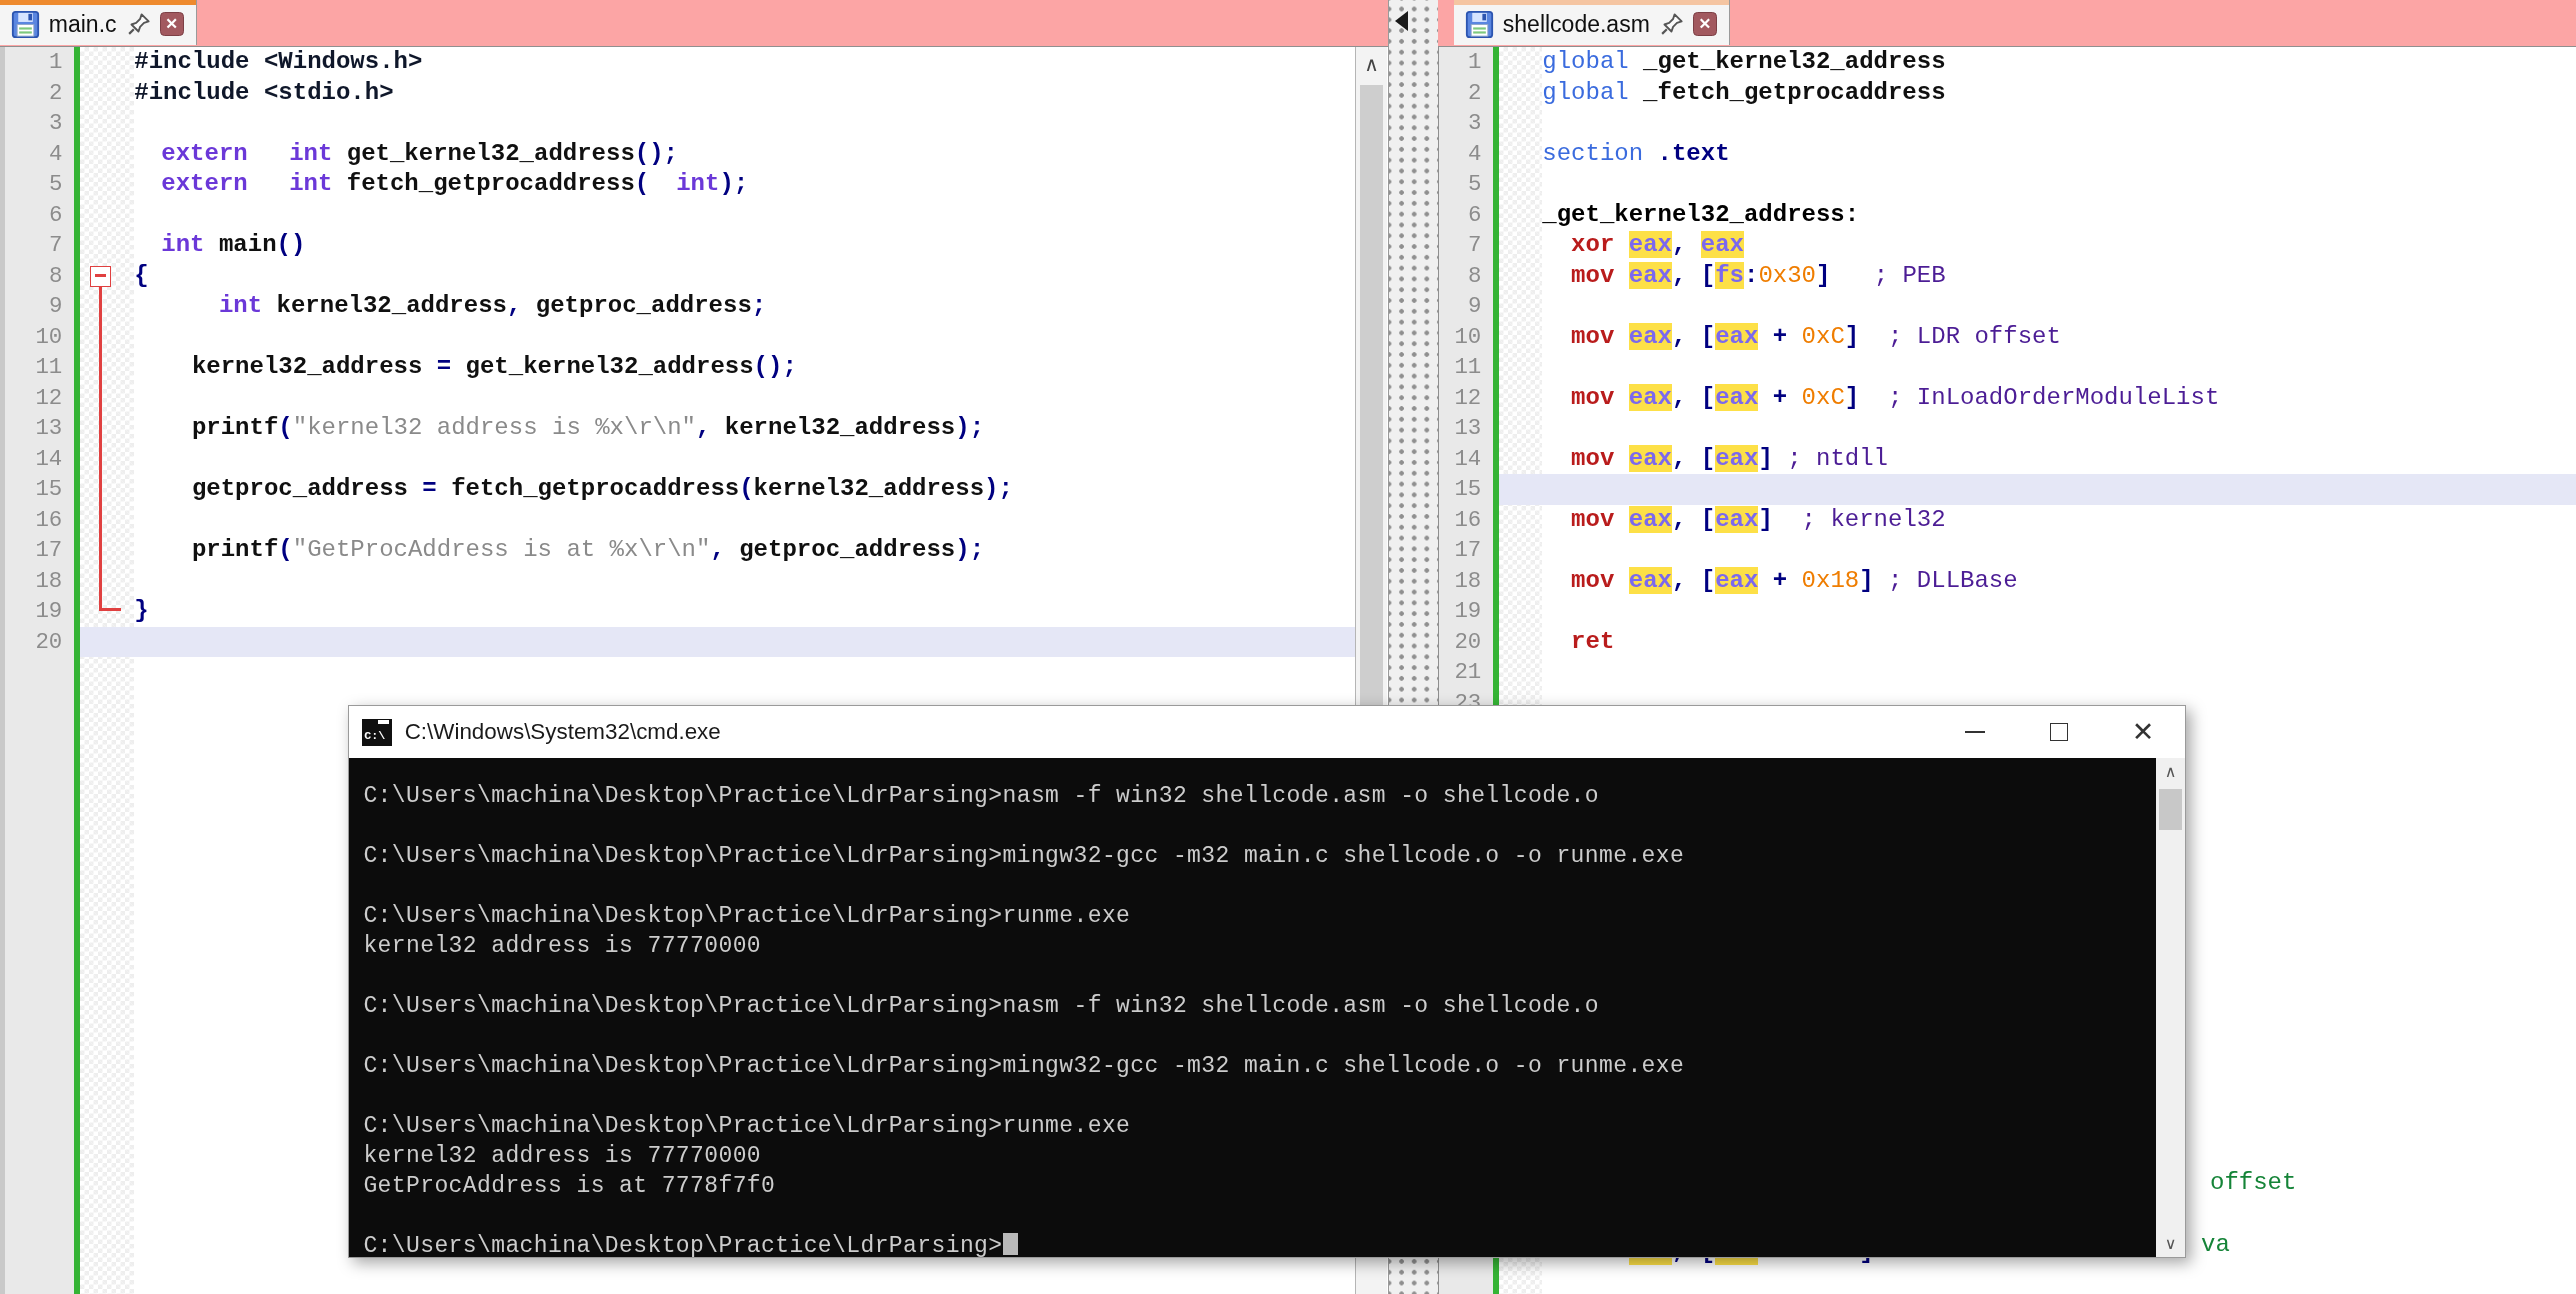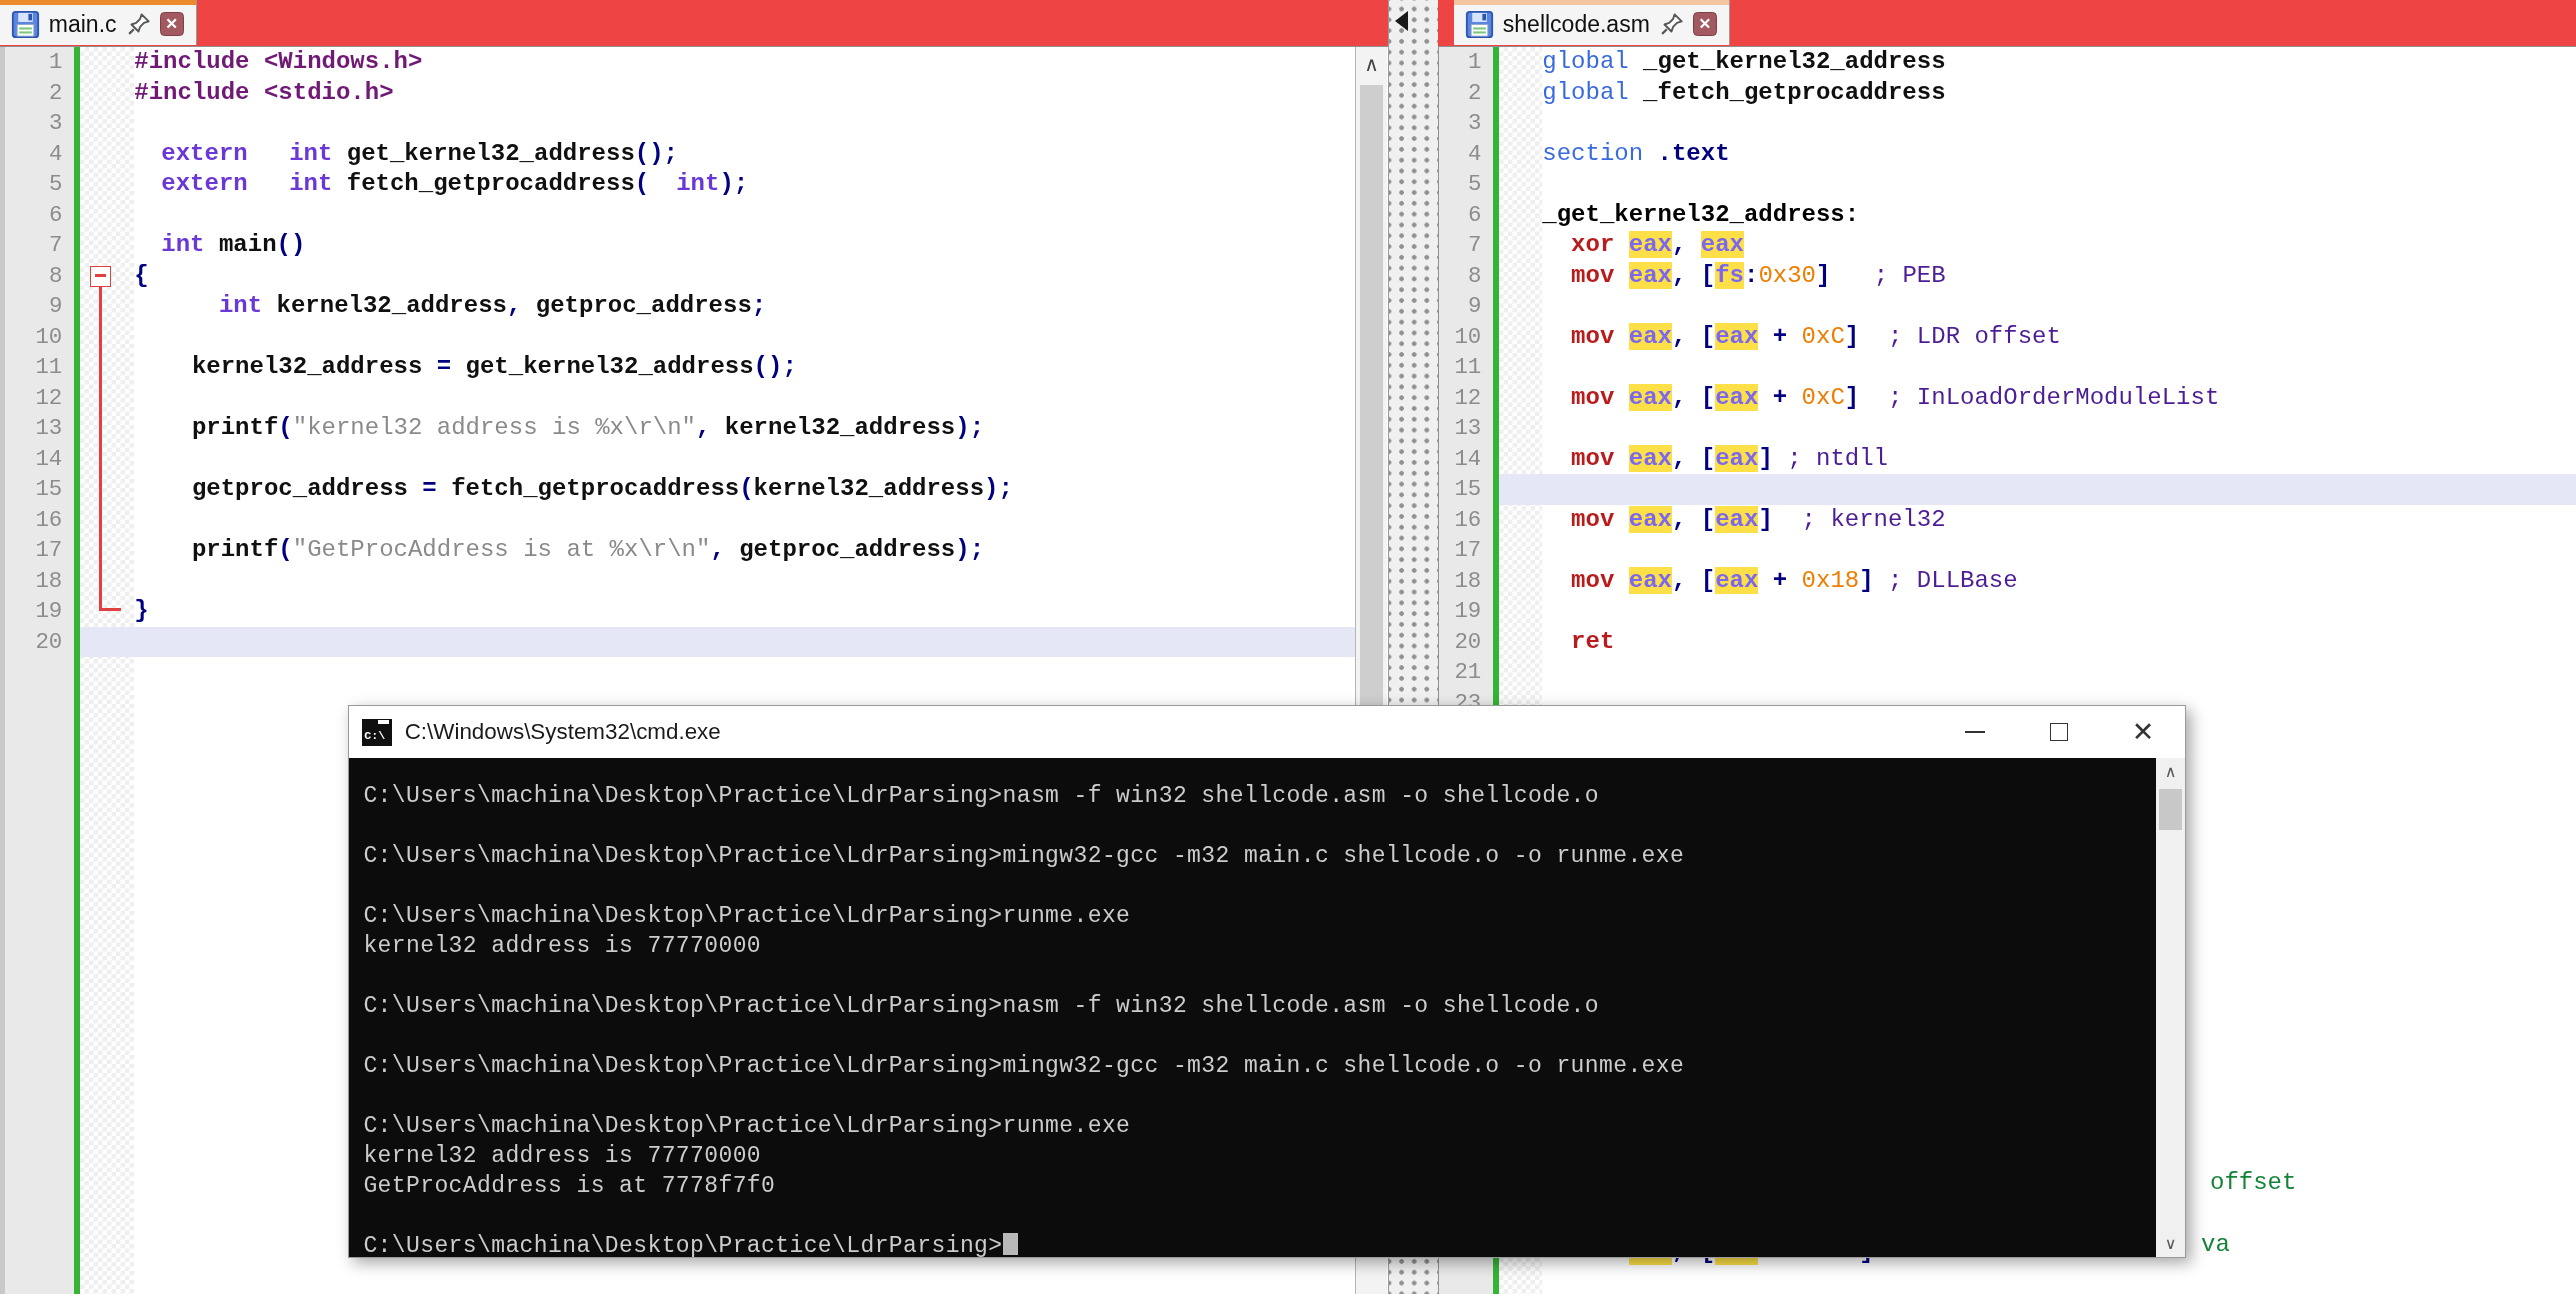--- a/index.html
+++ b/index.html
@@ -1,20 +1,20 @@
 <!DOCTYPE html>
 <html style="font-size:14.4px"><head>
 <meta charset="utf-8">
 <style>
   * { margin:0; padding:0; box-sizing:border-box; }
   html,body { width:2576px; height:1294px; overflow:hidden; background:#fff;
               font-family:"Liberation Sans", sans-serif; position:relative; }
 
   
-  .tabbar { position:absolute; top:0; height:47px; background:#ef4444;
+  .tabbar { position:absolute; top:0; height:47px; background:#fca5a5;
             border-bottom:1.8px solid #8F8F8F; z-index:2;padding-left:16px; }
   #tabbar-left  { left:0;     width:1388px; }
   #tabbar-right { left:1438px; width:1138px; }
   .tab { position:absolute; top:0; height:45px; background:#F5F5F5;
          border-right:1.8px solid #9a9a9a; display:flex; align-items:center;
          gap:9px; padding:3.6px 12.6px 0 10.8px; cursor:default; }
   .tab .topstrip { position:absolute; top:0; left:0; right:0; height:4.5px; }
   #tab-main .topstrip { background:#EE8A2E; }
   #tab-shell .topstrip { background:#F5C5A2; }
   .tab-title { font-size:23px; color:#101010; white-space:nowrap; }
@@ -44,21 +44,21 @@
   .crow { display:flex; height:30.5px; }
   .crow.hl { background:linear-gradient(90deg, transparent 0, transparent var(--hlx),
              #E5E7F6 var(--hlx)); }
   .ln  { width:var(--lnw); flex:none; text-align:right; padding-right:11.7px;
          font-family:"Liberation Mono",monospace; font-size:22.4px; line-height:30.5px;
          color:#8C8C8C; }
   .barsp { width:6.3px; flex:none; }
   .foldsp { width:var(--foldw); flex:none; }
   .code { flex:1; white-space:pre; font-family:"Liberation Mono",monospace;
           font-size:24px; font-weight:bold; line-height:30.5px; color:#101010; }
-  .code .pp  { color:#701a75; }
+  .code .pp  { color:#0f172a; }
   .code .kw  { color:#6B38D8;margin-left:27px; }
   .code .op  { color:#000080; }
   .code .str { color:#8A8A8A; font-weight:normal; }
   .code .dir { color:#3A6BDE; font-weight:normal; }
   .code .kwb { color:#b91c1c;text-align:right; }
   .code .sec { color:#000080; }
   .code .lbl { color:#000; }
   .code .reg { color:#7B68EE; font-weight:bold; background:#fde047; }
   .code .num { color:#EF7D00; font-weight:normal; }
   .code .cmt { color:#4c1d95; font-weight:normal; }

